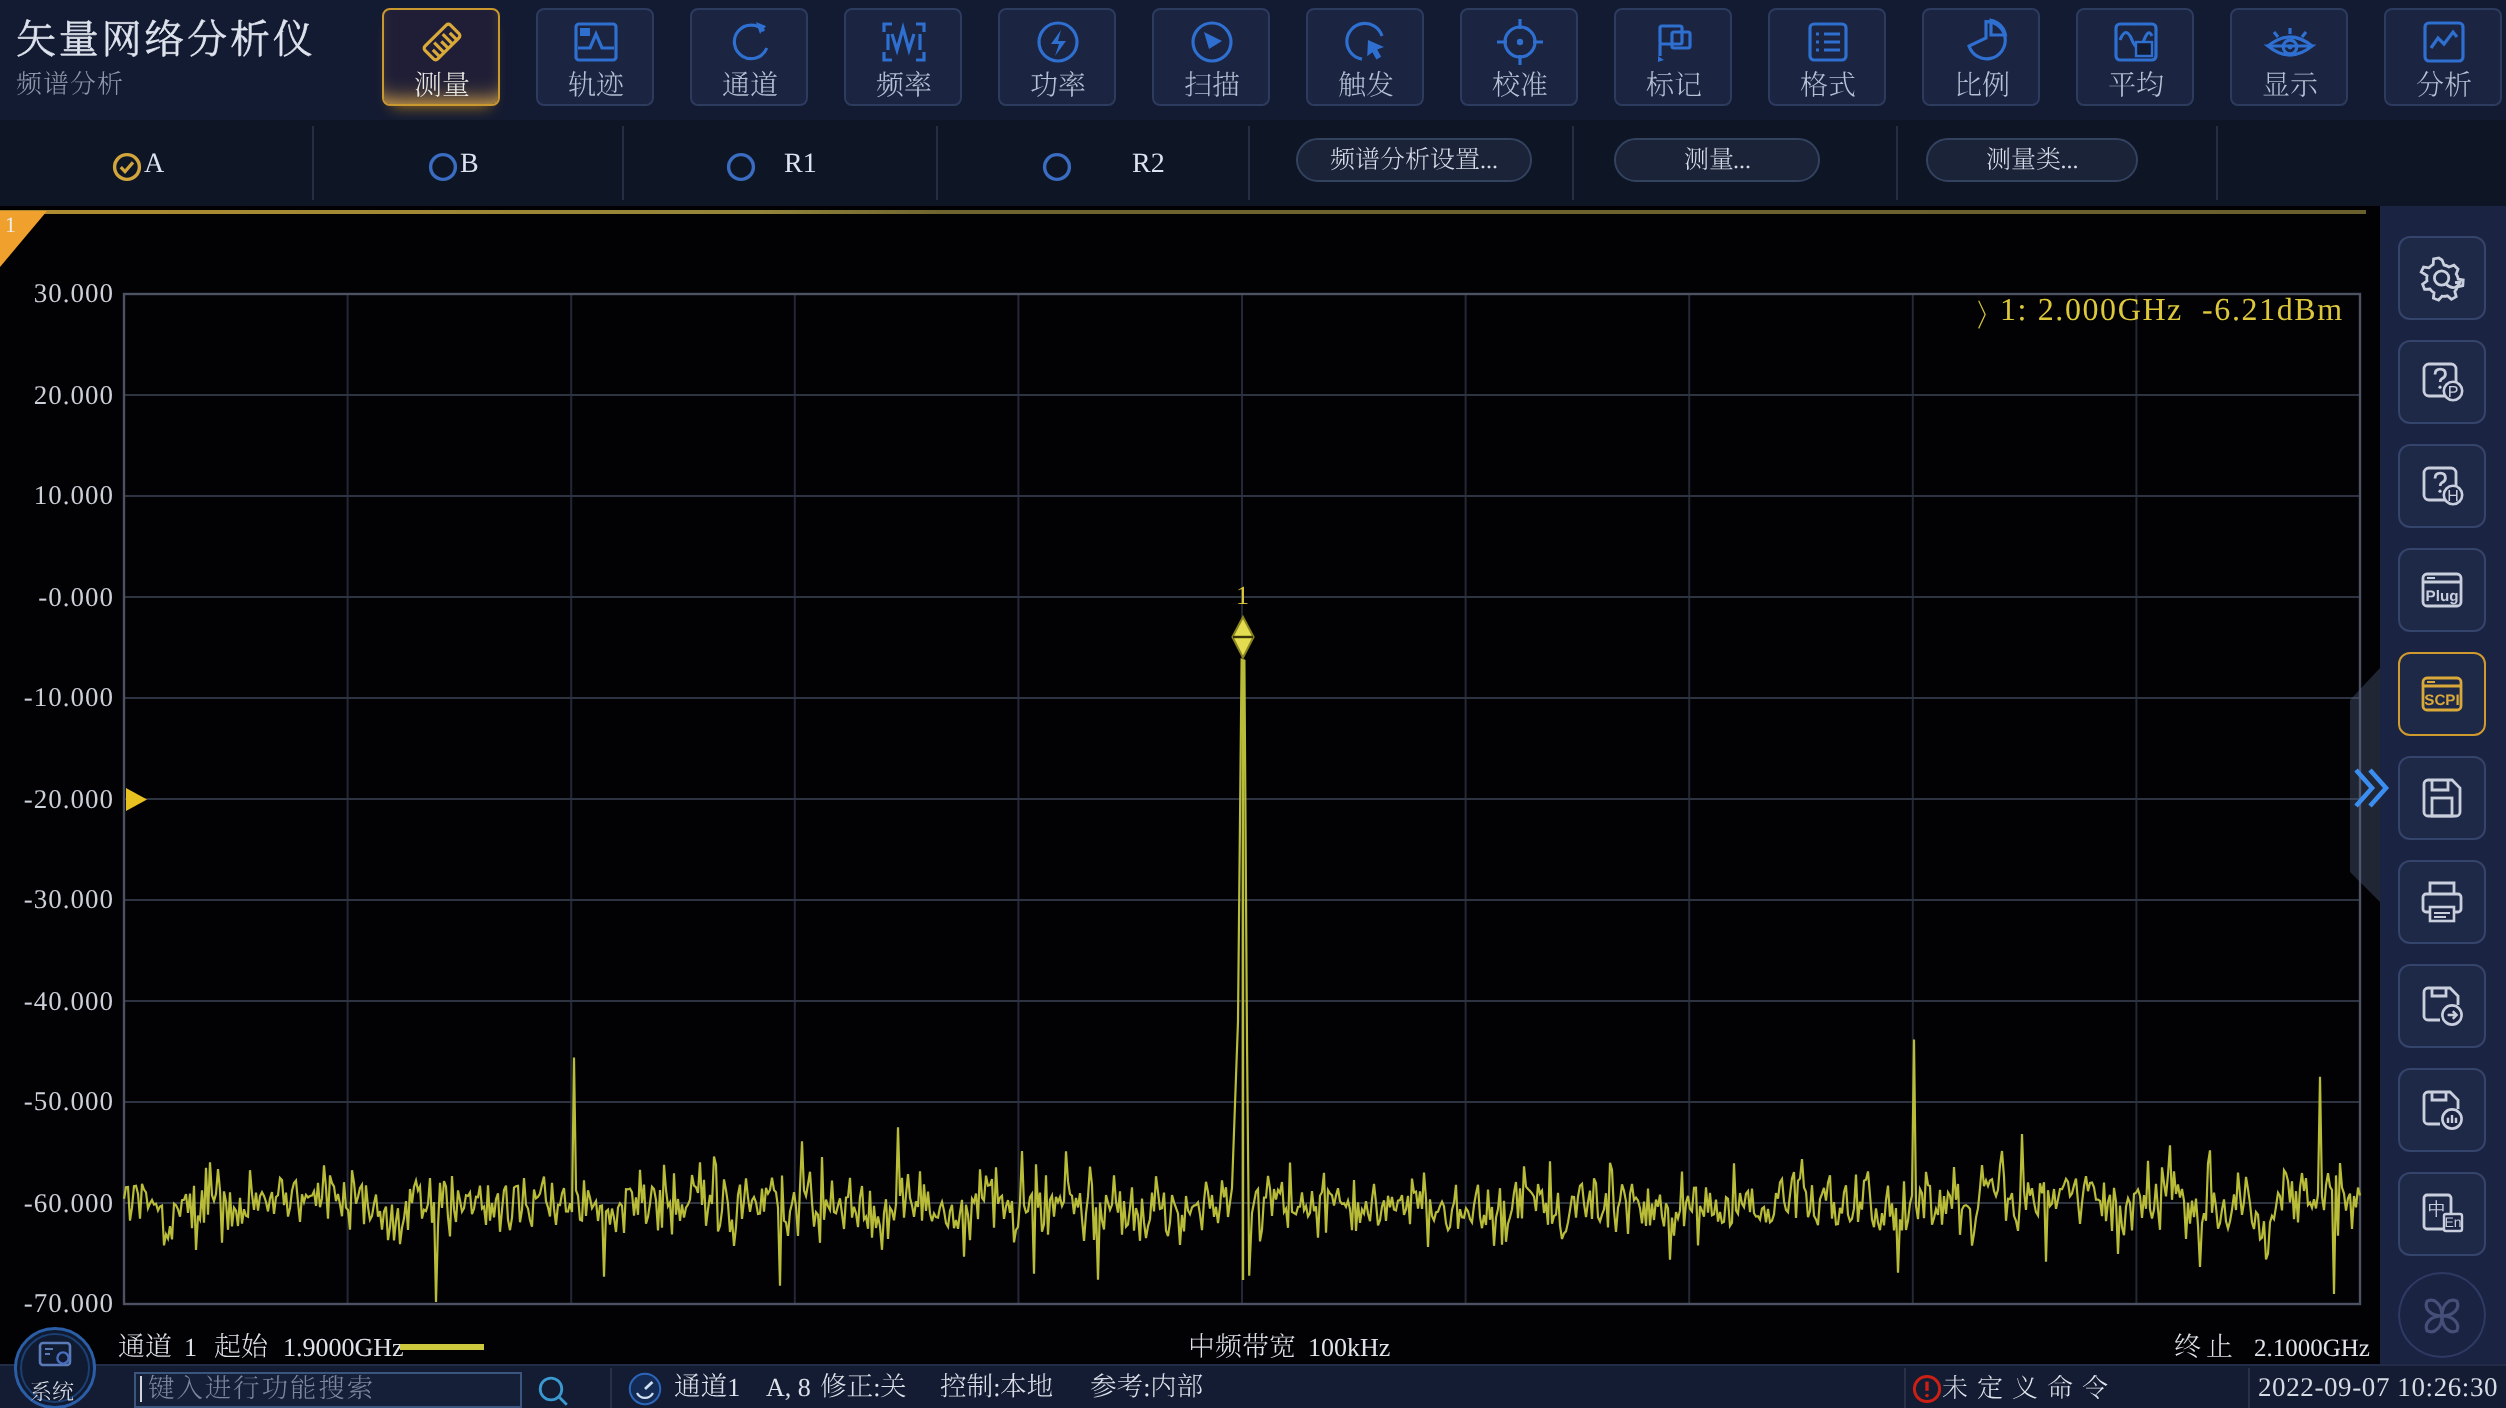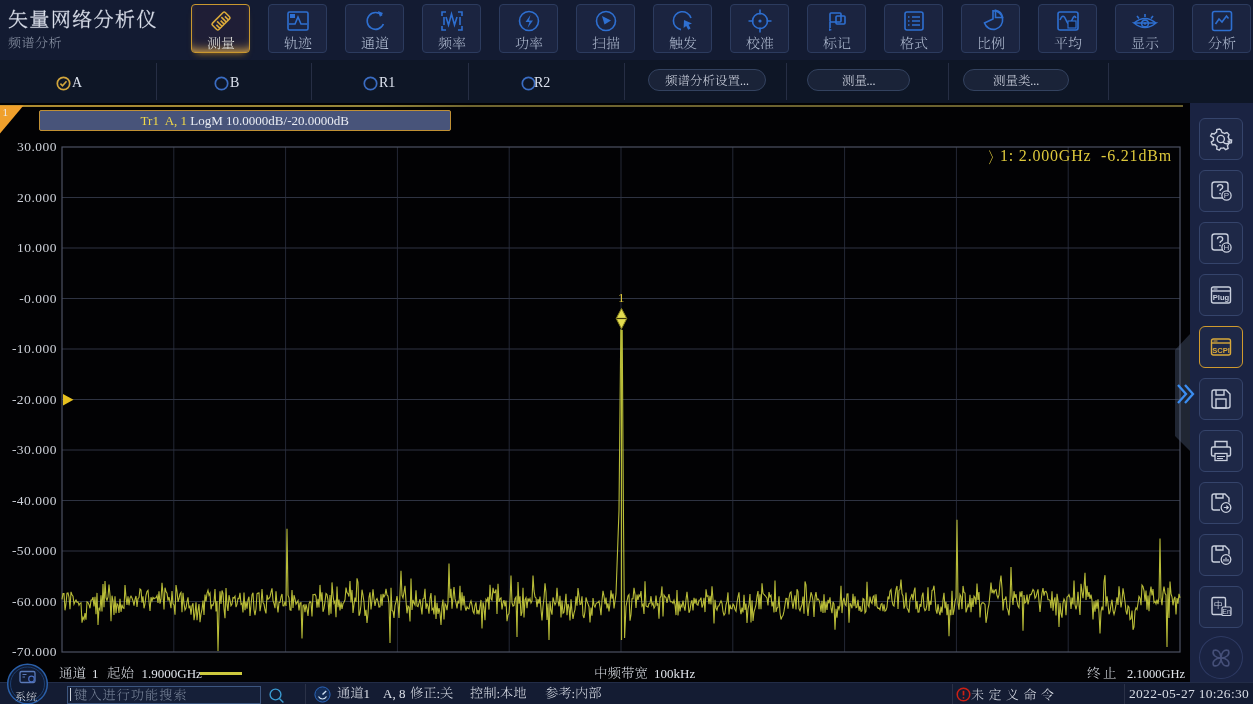--- a/index.html
+++ b/index.html
@@ -277,25 +277,25 @@
         <path d="M4.4 7.6l2.1 2.2 4-4.6" fill="none" stroke="#d2a63c" stroke-width="1.6"></path>
       </svg></div>
     <div class="rlab" style="left:72px">A</div>
     <div style="position:absolute;left:214px;top:16px"><svg width="15" height="15" viewBox="0 0 15 15">
         <circle cx="7.5" cy="7.5" r="6.2" fill="none" stroke="#3a6cc2" stroke-width="1.7"></circle>
       </svg></div>
     <div class="rlab" style="left:230px">B</div>
     <div style="position:absolute;left:363px;top:16px"><svg width="15" height="15" viewBox="0 0 15 15">
         <circle cx="7.5" cy="7.5" r="6.2" fill="none" stroke="#3a6cc2" stroke-width="1.7"></circle>
       </svg></div>
-    <div class="rlab" style="left:379px">R1</div>
+    <div class="rlab" style="left:392px">R1</div>
     <div style="position:absolute;left:521px;top:16px"><svg width="15" height="15" viewBox="0 0 15 15">
         <circle cx="7.5" cy="7.5" r="6.2" fill="none" stroke="#3a6cc2" stroke-width="1.7"></circle>
       </svg></div>
-    <div class="rlab" style="left:534px">R2</div>
+    <div class="rlab" style="left:566px">R2</div>
     <div class="pill" style="left:648px;width:118px"><svg class="ck" style="vertical-align:-1.50px" width="75.0" height="12.5" viewBox="0 -88 600.0 100" fill="#d7dce8">
         <use href="#g6" x="0.0"></use>
         <use href="#g27" x="100.0"></use>
         <use href="#g25" x="200.0"></use>
         <use href="#g26" x="300.0"></use>
         <use href="#g28" x="400.0"></use>
         <use href="#g29" x="500.0"></use>
       </svg><span class="dots">...</span></div>
     <div class="pill" style="left:807px;width:103px"><svg class="ck" style="vertical-align:-1.50px" width="25.0" height="12.5" viewBox="0 -88 200.0 100" fill="#d7dce8">
         <use href="#g0" x="0.0"></use>
@@ -306,21 +306,20 @@
         <use href="#g1" x="100.0"></use>
         <use href="#g30" x="200.0"></use>
       </svg><span class="dots">...</span></div>
   </div>
 <div id="chartzone">
   <div style="position:absolute;left:0;top:1.5px;width:1183px;height:2px;background:linear-gradient(90deg,#b08c30 0,#93853a 380px,#6f6530 470px,#69602e)"></div>
   <svg style="position:absolute;left:0;top:0" width="30" height="32" viewBox="0 0 30 32">
       <path d="M0 2.5h23.5L0 30.5z" fill="#f0a02c"></path>
       <text x="2.5" y="13" font-size="11" fill="#ececec" font-family="Liberation Serif">1</text>
     </svg>
-  <div style="position:absolute;left:39px;top:7px;width:411.5px;height:20.5px;background:#48547a;border:1.3px solid #c09035;border-radius:2px;text-align:center;font-size:13px;line-height:19px"><span style="color:#f0d848">Tr1&nbsp; A, 1 </span><span style="color:#e8ebf2">LogM 10.0000dB/-20.0000dB</span></div>
 
 </div>
 <svg id="plot" style="position:absolute;left:0;top:0" width="1253" height="704" viewBox="0 0 1253 704">
   <g stroke="#242836" stroke-width="1">
       <line x1="173.8" y1="147.0" x2="173.8" y2="652.0"></line>
       <line x1="285.6" y1="147.0" x2="285.6" y2="652.0"></line>
       <line x1="397.4" y1="147.0" x2="397.4" y2="652.0"></line>
       <line x1="509.2" y1="147.0" x2="509.2" y2="652.0"></line>
       <line x1="621.0" y1="147.0" x2="621.0" y2="652.0"></line>
       <line x1="732.8" y1="147.0" x2="732.8" y2="652.0"></line>
@@ -515,21 +514,21 @@
       <circle cx="7.5" cy="10.8" r="0.9" fill="#cc2015"></circle>
     </svg>
   <div style="position:absolute;left:971px;top:2.5px"><svg class="ck" style="vertical-align:-1.56px" width="87.5" height="13" viewBox="0 -88 673.1 100" fill="#e0e4ec">
         <use href="#g53" x="0.0"></use>
         <use href="#g54" x="134.6"></use>
         <use href="#g55" x="269.2"></use>
         <use href="#g56" x="403.8"></use>
         <use href="#g57" x="538.5"></use>
       </svg></div>
   <div class="vsep" style="left:1124px;top:1px;height:20px;background:#2a3147"></div>
-  <div style="position:absolute;left:1129px;top:3px;font-size:13.5px;color:#d6dbe4;letter-spacing:0.3px">2022-05-27 10:26:30</div>
+  <div style="position:absolute;left:1129px;top:3px;font-size:13.5px;color:#d6dbe4;letter-spacing:0.3px">2022-09-07 10:26:30</div>
 </div>
 <svg style="position:absolute;left:5px;top:661px" width="46" height="43" viewBox="0 0 46 43">
   <circle cx="22.5" cy="23" r="19.8" fill="#101a31" stroke="#2a5fa8" stroke-width="1.5"></circle>
   <circle cx="22.5" cy="23" r="17" fill="none" stroke="#1c3f72" stroke-width="1"></circle>
   <rect x="15" y="10.5" width="15" height="11" rx="1.5" fill="none" stroke="#5a7ab8" stroke-width="1.3"></rect>
     <circle cx="26.5" cy="18" r="2.8" fill="#101a31" stroke="#4a6ec0" stroke-width="1.2"></circle>
     <path d="M17.5 13.5h4M17.5 16h2.5" stroke="#5a7ab8" stroke-width="1.1"></path>
 </svg>
 <div style="position:absolute;left:15px;top:687px"><svg class="ck" style="vertical-align:-1.32px" width="22.0" height="11" viewBox="0 -88 200.0 100" fill="#dfe3ea">
       <use href="#g65" x="0.0"></use>

